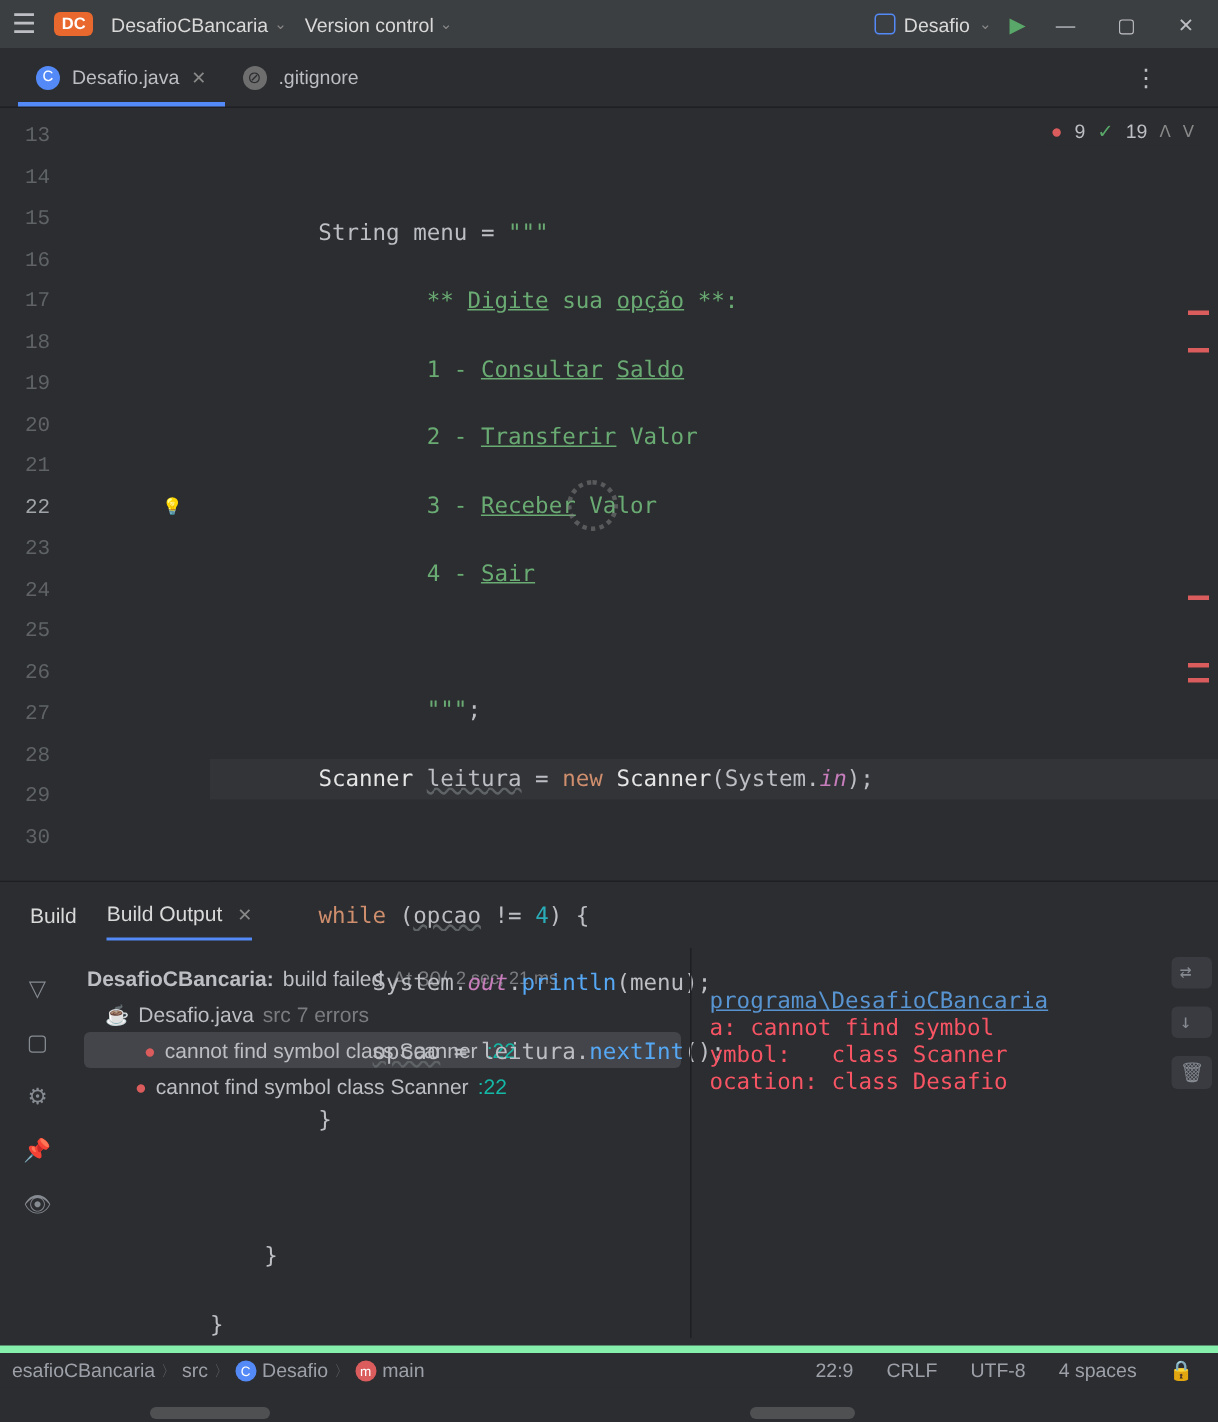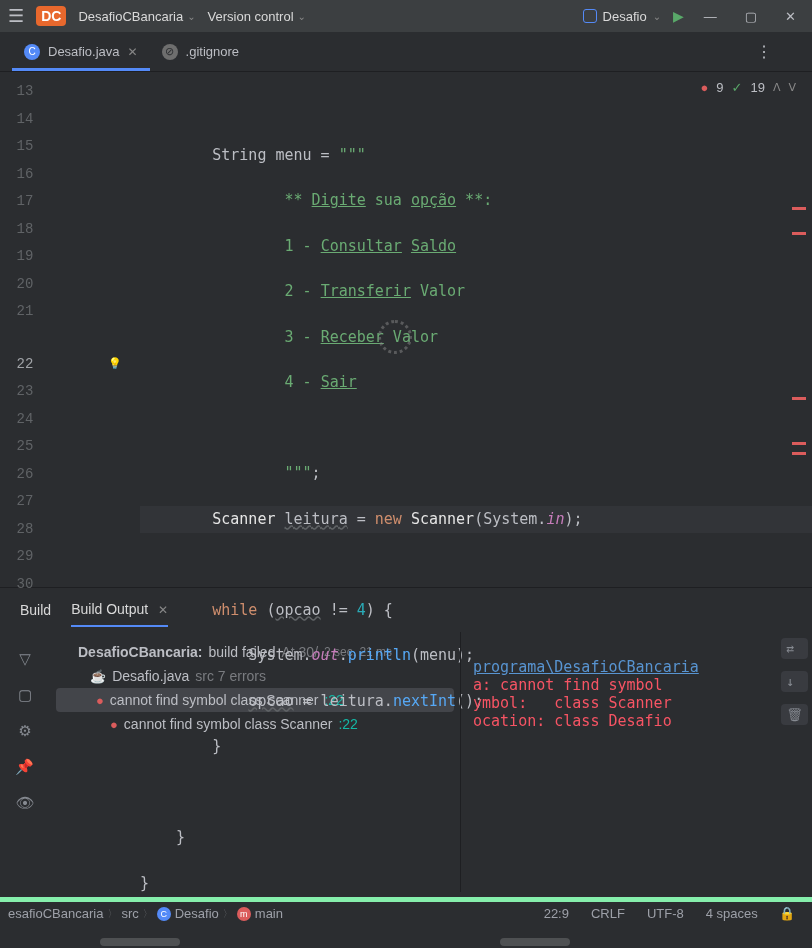--- a/index.html
+++ b/index.html
@@ -23,21 +23,21 @@
 .hamburger {
   color: #bcbec4;
   font-size: 18px;
   cursor: pointer;
 }
 .project-badge {
   background: #e8682d;
   color: #fff;
   padding: 2px 5px;
   border-radius: 4px;
-  font-size: 14px;
+  font-size: 11px;
   font-weight: bold;
 }
 .title-item {
   color: #d9d9d9;
   font-size: 13px;
   display: flex;
   align-items: center;
   gap: 4px;
   cursor: pointer;
 }
@@ -118,21 +118,21 @@
   width: 140px;
   background: #2b2d30;
   font-family: Liberation Mono, monospace;
   font-size: 14px;
   color: #606366;
   text-align: center;
   padding-right: 90px;
   padding-top: 6px;
 }
 .gutter .ln { height: 27.5px; line-height: 27.5px; }
-.gutter .cur { color: #a0a3a7; position: relative; margin-top: 25px; }
+.gutter .cur { color: #a0a3a7; position: relative; }
 .bulb {
   position: absolute;
   right: -72px;
   color: #db5c5c;
   font-size: 11px;
 }
 .code {
   flex: 1;
   font-family: 'Consolas', monospace;
   font-size: 15px;
@@ -231,21 +231,20 @@
 .build-tree {
   width: 410px;
   padding: 8px 0;
   font-size: 14px;
 }
 .tree-line {
   padding: 4px 8px;
   display: flex;
   align-items: center;
   gap: 6px;
-  margin-left: 20px;
 }
 .tree-line.sel { background: #43454a; border-radius: 4px; margin: 0 6px; }
 .tree-line.indent1 { padding-left: 20px; }
 .tree-line.indent2 { padding-left: 40px; }
 .err-badge { color: #db5c5c; font-size: 13px; }
 .mug { color: #c77dbb; font-size: 13px; }
 .muted { color: #7a7c80; }
 .lnref { color: #14b8a6; }
 
 .build-output {

